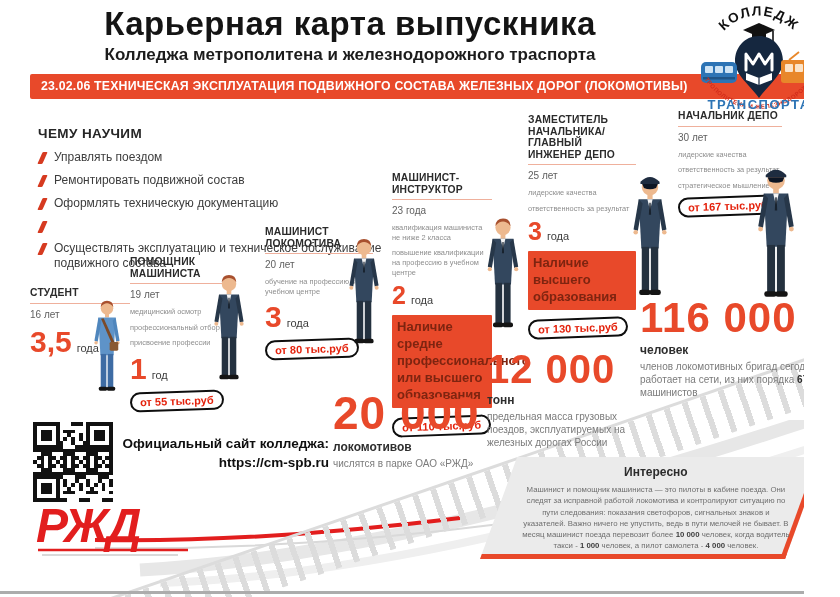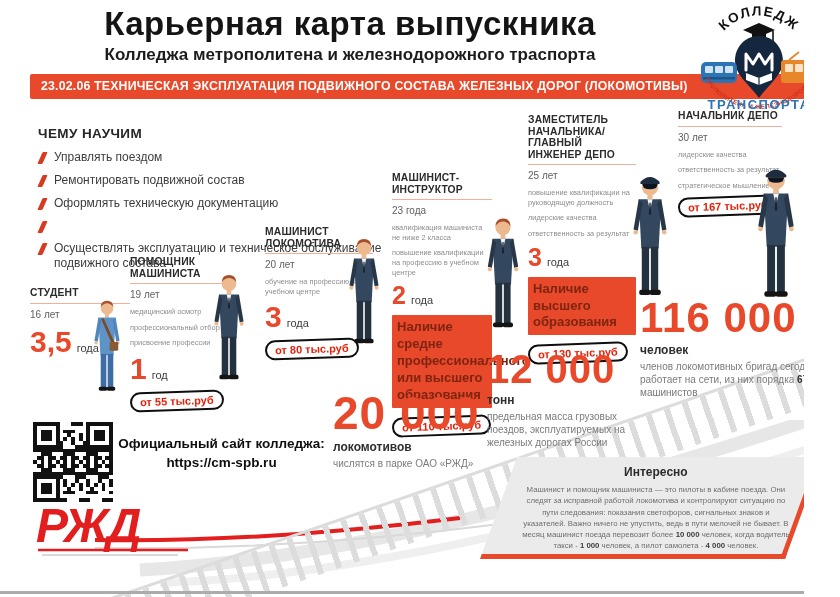--- a/index.html
+++ b/index.html
@@ -45,21 +45,21 @@
 
   
   .stat-value{font-weight:bold;color:var(--accent,#E8492A);line-height:1;letter-spacing:1px;}
   .stat-unit{font-size:12px;font-weight:bold;color:#2e2e2e;margin-top:4px;}
   .stat-desc{font-size:10px;color:#7b7b7b;line-height:1.3;margin-top:3px;}
   .stat-desc b{color:#2e2e2e;}
 
   
   .qr-box{left:33px;top:422px;width:80px;height:80px;background:#fff;}
   .qr-box svg{width:100%;height:100%;display:block;}
-  .site{left:114px;top:436px;width:215px;text-align:center;}
+  .site{left:114px;top:436px;width:215px;text-align:right;}
   .site-label{font-size:13.5px;font-weight:bold;color:#0f0f0f;}
   .site-url{font-size:13.5px;font-weight:bold;color:#0f0f0f;margin-top:4px;display:inline-block;text-decoration:none;}
 
   
   .fact{left:480px;top:457px;width:300px;height:97px;background:#EBEBEB;transform:skewX(-20deg);
         transform-origin:bottom left;border-right:5px solid var(--accent,#E8492A);
         border-bottom:5px solid var(--accent,#E8492A);z-index:2;}
   .fact-inner{transform:skewX(20deg);padding:8px 10px 0 22px;}
   .fact-heading{font-size:12px;font-weight:bold;color:#2c2c2c;text-align:center;margin-bottom:5px;}
   .fact-text{font-size:7.8px;color:#6e6e6e;line-height:1.45;text-align:center;}
@@ -201,21 +201,20 @@
       <span class="unit">года</span>
     </div>
     <div class="highlight">Наличие средне профессионального или высшего образования</div>
     <span class="salary-badge">от 110 тыс.руб</span>
   </div>
 
   <div class="abs step" style="left:528px;top:114px;width:108px">
     <div class="step-title">ЗАМЕСТИТЕЛЬ НАЧАЛЬНИКА/ ГЛАВНЫЙ ИНЖЕНЕР ДЕПО</div>
     <div class="step-rule"></div>
     <div class="step-age">25 лет</div>
-    <div class="req">повышение квалификации на руководящую должность</div>
     <div class="req">лидерские качества</div>
     <div class="req">ответственность за результат</div>
     <div class="duration">
       <span class="num">3</span>
       <span class="unit">года</span>
     </div>
     <div class="highlight">Наличие высшего образования</div>
     <span class="salary-badge">от 130 тыс.руб</span>
   </div>
 

